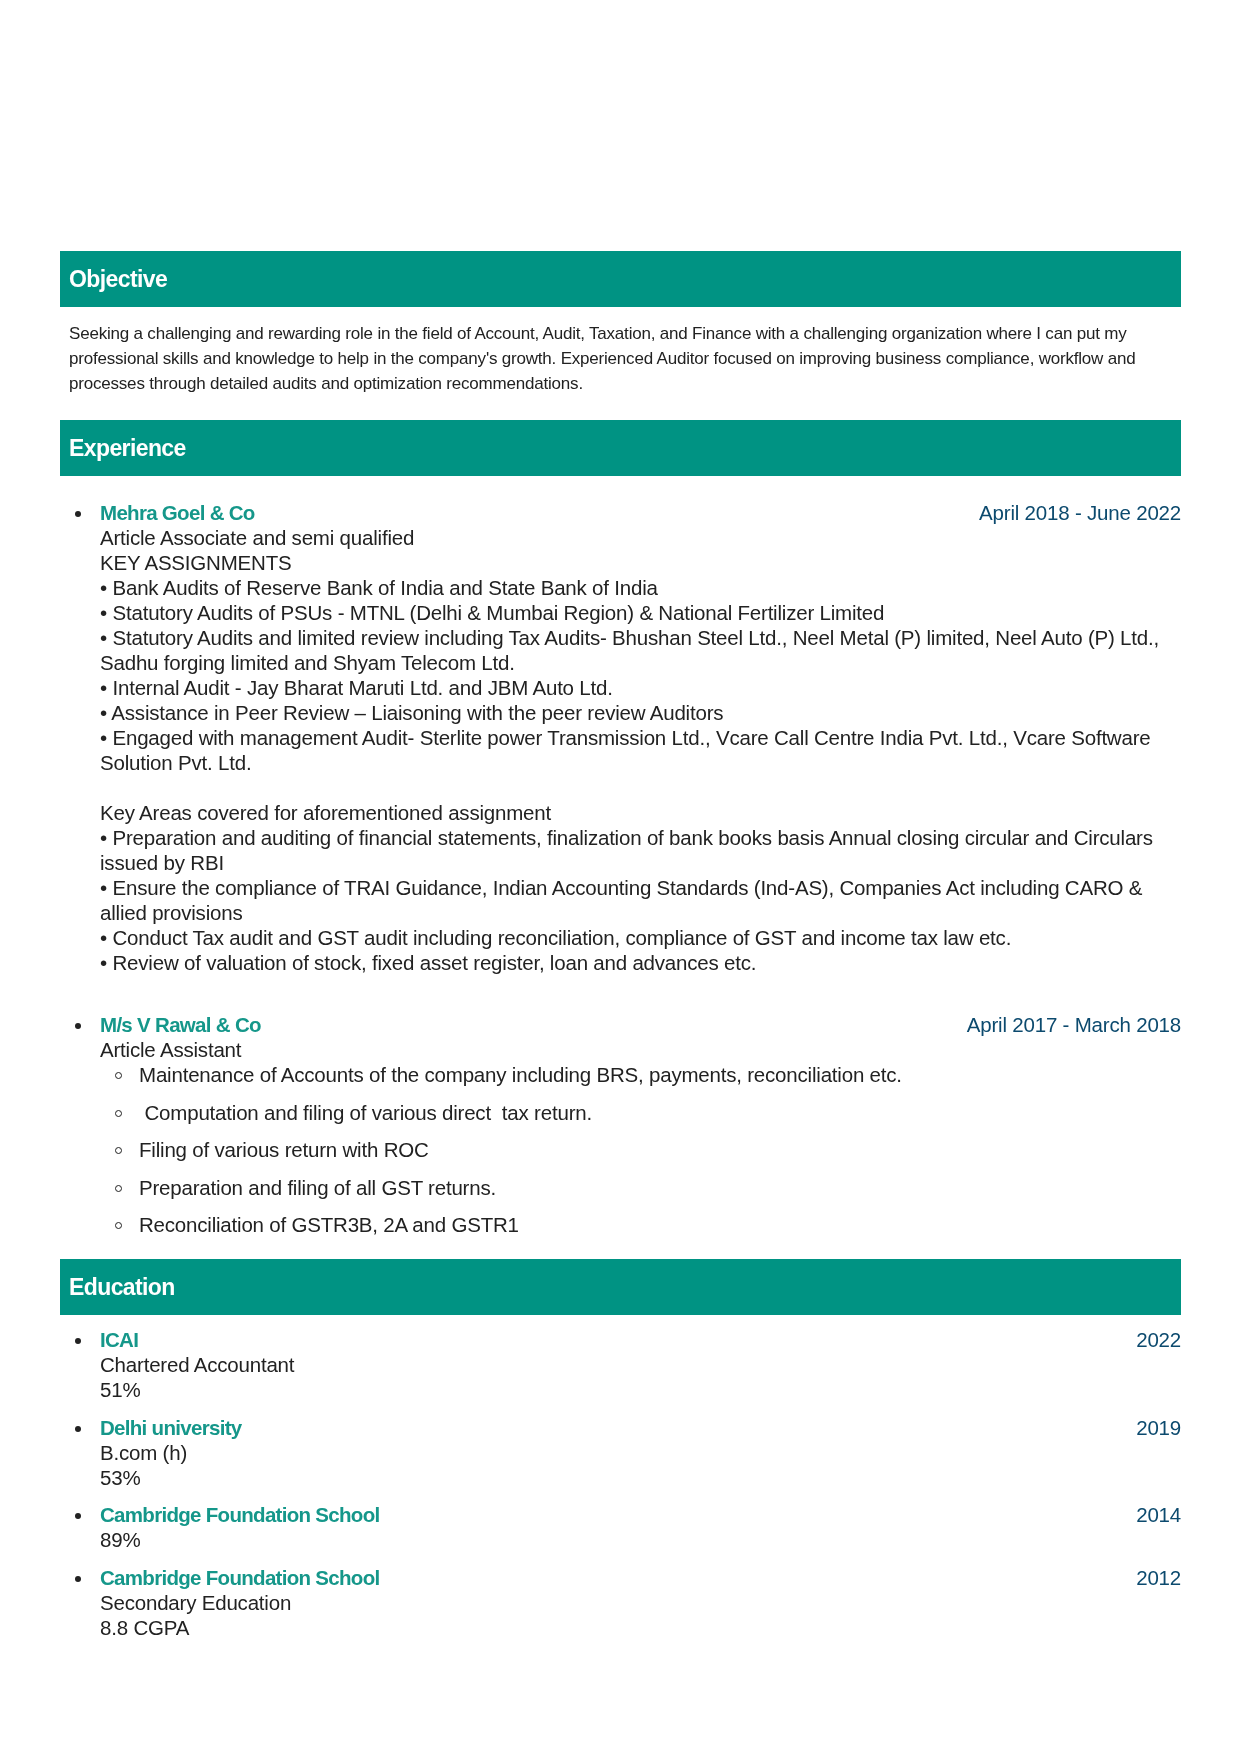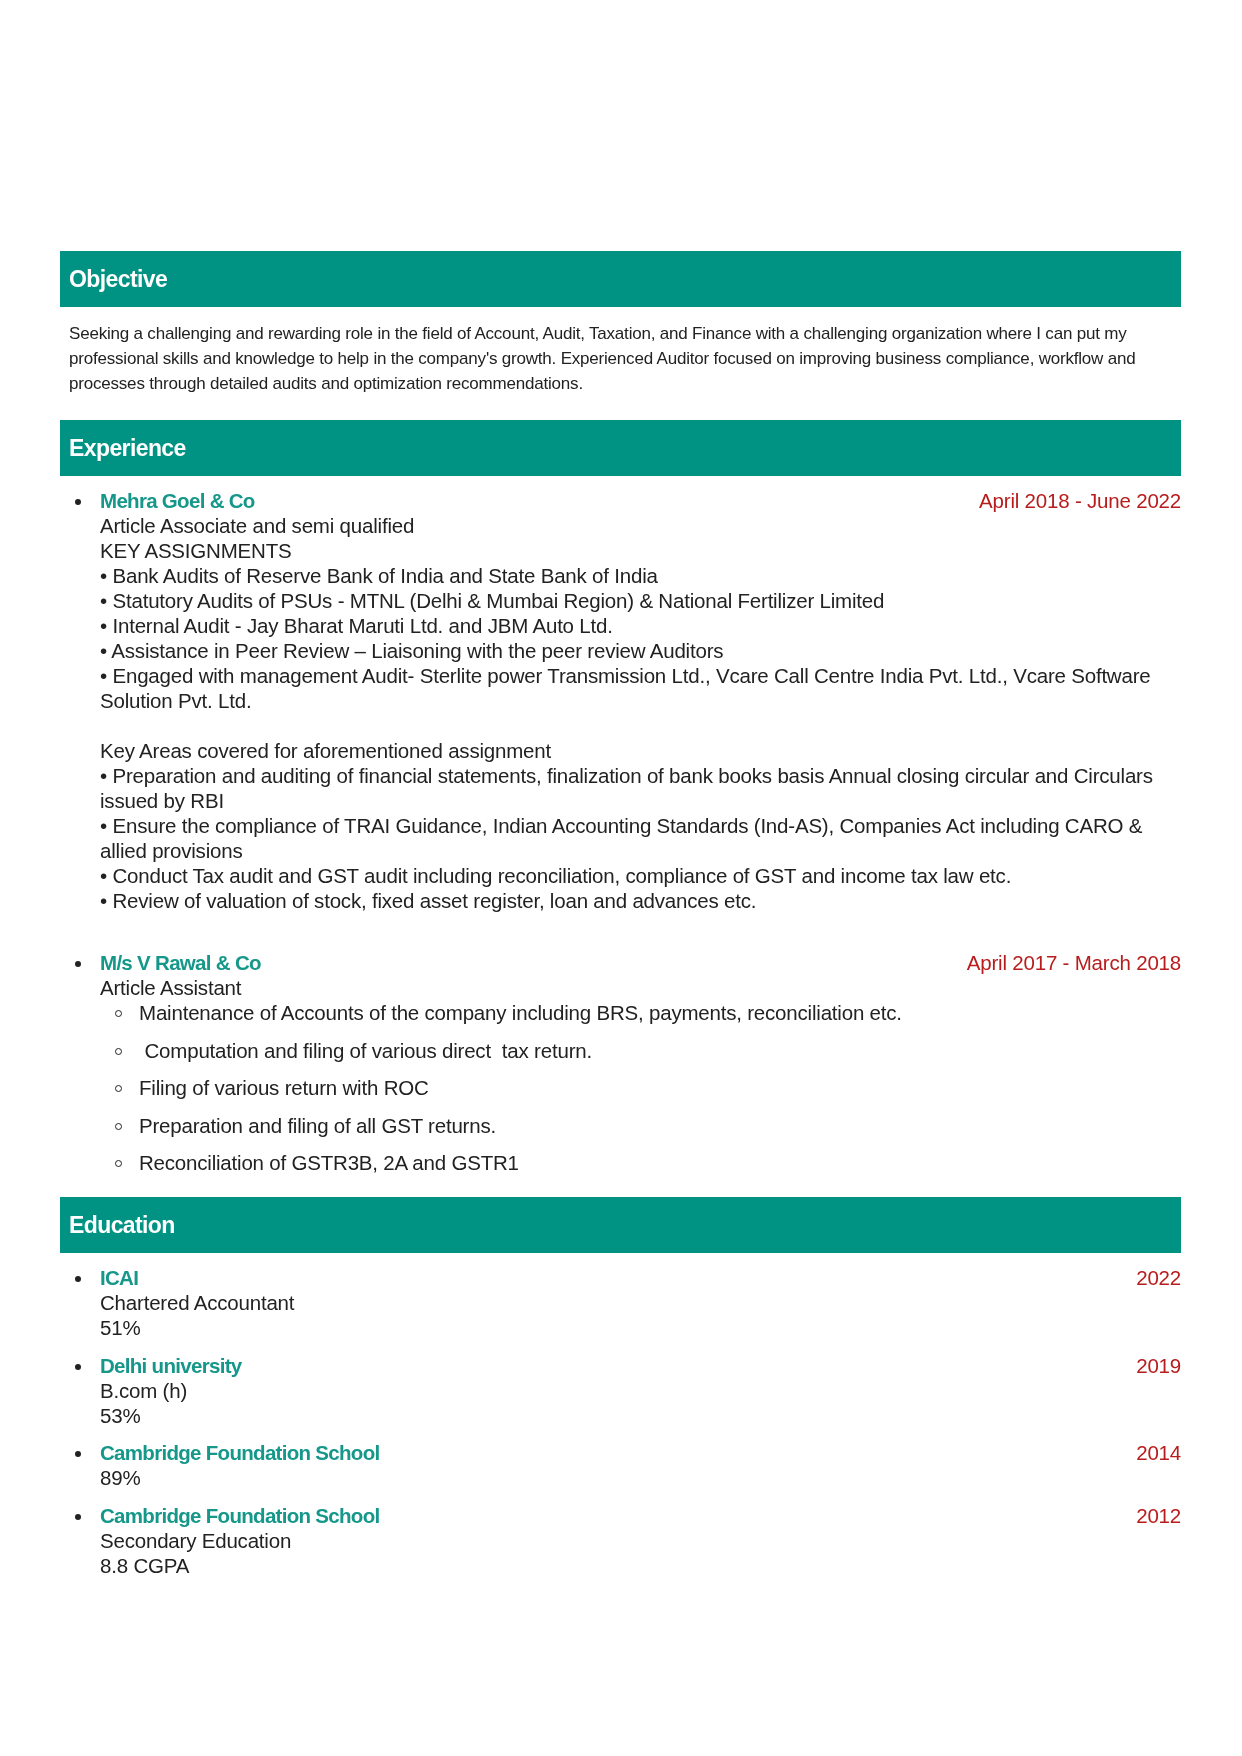--- a/index.html
+++ b/index.html
@@ -65,21 +65,21 @@
       display: flex;
       justify-content: space-between;
       align-items: baseline;
     }
     .org {
       color: #15978a;
       font-weight: bold;
       letter-spacing: -0.7px;
     }
     .date {
-      color: #b91c1c;
+      color: #0c4a6e;
     }
     .line { display: block; }
     .blank { height: 25px; }
     .sublist {
       list-style: none;
       margin: 0;
       padding: 0;
     }
     .subitem {
       position: relative;
@@ -108,31 +108,32 @@
       <span>Objective</span>
     </div>
     <div class="objective-text">Seeking a challenging and rewarding role in the field of Account, Audit, Taxation, and Finance with a challenging organization where I can put my professional skills and knowledge to help in the company's growth. Experienced Auditor focused on improving business compliance, workflow and processes through detailed audits and optimization recommendations.</div>
   </section>
 
   <section>
     <div class="section-bar">
       <span>Experience</span>
     </div>
 
-    <ul class="entries" style="margin-top:12px;">
+    <ul class="entries" style="margin-top:24px;">
       <li class="entry">
         <span class="dot"></span>
         <div class="entry-head">
           <span class="org">Mehra Goel &amp; Co</span>
           <span class="date">April 2018 - June 2022</span>
         </div>
         <span class="line">Article Associate and semi qualified</span>
         <span class="line">KEY ASSIGNMENTS</span>
         <span class="line">• Bank Audits of Reserve Bank of India and State Bank of India</span>
         <span class="line">• Statutory Audits of PSUs - MTNL (Delhi &amp; Mumbai Region) &amp; National Fertilizer Limited</span>
+        <span class="line">• Statutory Audits and limited review including Tax Audits- Bhushan Steel Ltd., Neel Metal (P) limited, Neel Auto (P) Ltd., Sadhu forging limited and Shyam Telecom Ltd.</span>
         <span class="line">• Internal Audit - Jay Bharat Maruti Ltd. and JBM Auto Ltd.</span>
         <span class="line">• Assistance in Peer Review – Liaisoning with the peer review Auditors</span>
         <span class="line">• Engaged with management Audit- Sterlite power Transmission Ltd., Vcare Call Centre India Pvt. Ltd., Vcare Software Solution Pvt. Ltd.</span>
         <div class="blank"></div>
         <span class="line">Key Areas covered for aforementioned assignment</span>
         <span class="line">• Preparation and auditing of financial statements, finalization of bank books basis Annual closing circular and Circulars issued by RBI</span>
         <span class="line">• Ensure the compliance of TRAI Guidance, Indian Accounting Standards (Ind-AS), Companies Act including CARO &amp; allied provisions</span>
         <span class="line">• Conduct Tax audit and GST audit including reconciliation, compliance of GST and income tax law etc.</span>
         <span class="line">• Review of valuation of stock, fixed asset register, loan and advances etc.</span>
       </li>

